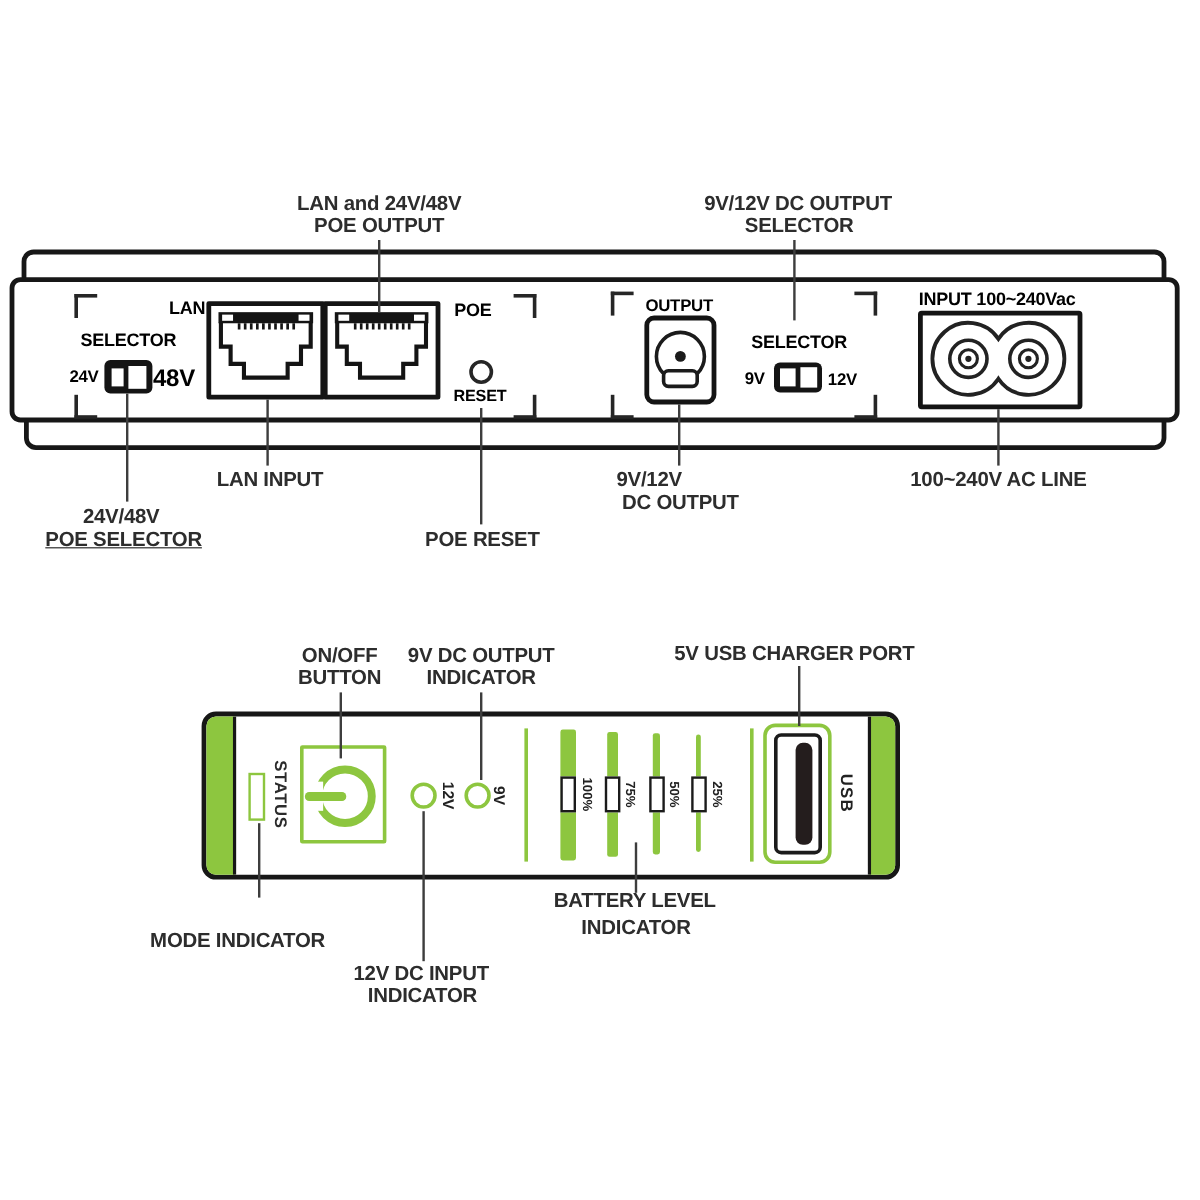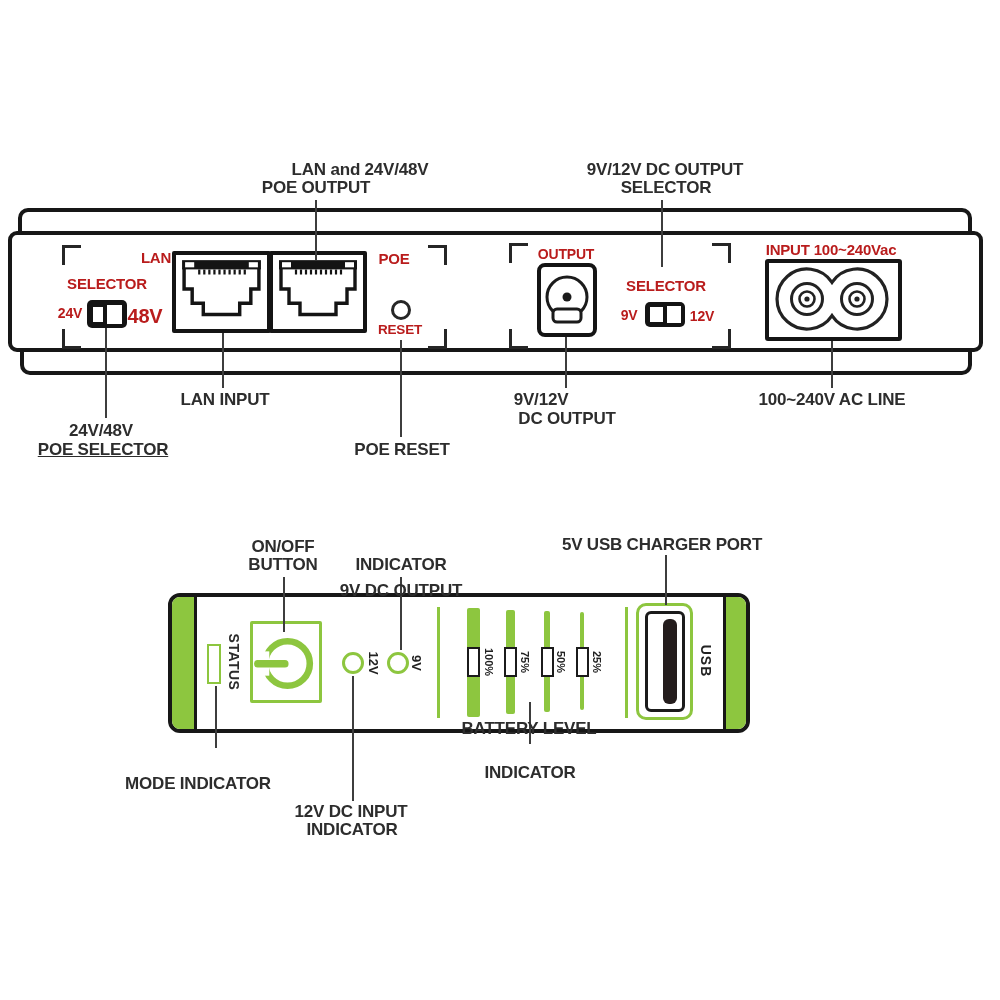--- a/index.html
+++ b/index.html
@@ -3,21 +3,21 @@
 <meta charset="utf-8">
 <style>
   html,body{margin:0;padding:0;background:#ffffff;}
   .stage{position:relative;width:1000px;height:1000px;background:#fff;overflow:hidden;
          font-family:"Liberation Sans",sans-serif;}
   .abs{position:absolute;box-sizing:border-box;}
   
   .cl{position:absolute;font-weight:700;font-size:17px;line-height:18px;color:#2d2d2d;
       white-space:nowrap;transform:translateX(-50%);letter-spacing:-0.2px;}
   
-  .ol{position:absolute;font-weight:700;color:#b91c1c;white-space:nowrap;
+  .ol{position:absolute;font-weight:700;color:#000000;white-space:nowrap;
       transform:translateX(-50%);letter-spacing:-0.2px;}
   
   .vt{position:absolute;writing-mode:vertical-rl;text-orientation:mixed;font-weight:700;
       color:#222;white-space:nowrap;transform:translateY(-50%);line-height:1;}
   
   .line{position:absolute;width:2px;background:#3d3d3d;}
   
   .bk{position:absolute;width:16px;height:17px;border:0 solid #262626;}
   .bk.tl{border-left-width:3px;border-top-width:3px;}
   .bk.tr{border-right-width:3px;border-top-width:3px;}
@@ -108,21 +108,21 @@
   </div>
 
   <div class="line" style="left:315px;top:200px;height:60px;"></div>
   <div class="line" style="left:661px;top:200px;height:67px;"></div>
   <div class="line" style="left:105px;top:328px;height:90px;"></div>
   <div class="line" style="left:222px;top:333px;height:55px;"></div>
   <div class="line" style="left:400px;top:340px;height:97px;"></div>
   <div class="line" style="left:565px;top:337px;height:51px;"></div>
   <div class="line" style="left:831px;top:341px;height:47px;"></div>
 
-  <div class="cl" style="left:316px;top:161px;margin-left:44px;">LAN and 24V/48V</div>
+  <div class="cl" style="left:316px;top:161px;">LAN and 24V/48V</div>
   <div class="cl" style="left:316px;top:179px;">POE OUTPUT</div>
   <div class="cl" style="left:665px;top:161px;">9V/12V DC OUTPUT</div>
   <div class="cl" style="left:666px;top:179px;">SELECTOR</div>
   <div class="cl" style="left:225px;top:391px;">LAN INPUT</div>
   <div class="cl" style="left:101px;top:422px;">24V/48V</div>
   <div class="cl" style="left:103px;top:441px;text-decoration:underline;">POE SELECTOR</div>
   <div class="cl" style="left:402px;top:441px;">POE RESET</div>
   <div class="cl" style="left:541px;top:391px;">9V/12V</div>
   <div class="cl" style="left:567px;top:410px;">DC OUTPUT</div>
   <div class="cl" style="left:832px;top:391px;">100~240V AC LINE</div>
@@ -172,22 +172,22 @@
 
   <div class="line" style="left:283px;top:577px;height:55px;"></div>
   <div class="line" style="left:400px;top:577px;height:73px;"></div>
   <div class="line" style="left:665px;top:555px;height:50px;"></div>
   <div class="line" style="left:215px;top:686px;height:62px;"></div>
   <div class="line" style="left:352px;top:676px;height:125px;"></div>
   <div class="line" style="left:529px;top:702px;height:42px;"></div>
 
   <div class="cl" style="left:283px;top:538px;">ON/OFF</div>
   <div class="cl" style="left:283px;top:556px;text-align:center;">BUTTON</div>
-  <div class="cl" style="left:401px;top:538px;margin-top:44px;">9V DC OUTPUT</div>
+  <div class="cl" style="left:401px;top:538px;">9V DC OUTPUT</div>
   <div class="cl" style="left:401px;top:556px;">INDICATOR</div>
   <div class="cl" style="left:662px;top:536px;">5V USB CHARGER PORT</div>
   <div class="cl" style="left:198px;top:775px;">MODE INDICATOR</div>
   <div class="cl" style="left:351px;top:803px;">12V DC INPUT</div>
   <div class="cl" style="left:352px;top:821px;">INDICATOR</div>
-  <div class="cl" style="left:529px;top:720px;">BATTERY LEVEL</div>
+  <div class="cl" style="left:529px;top:742px;">BATTERY LEVEL</div>
   <div class="cl" style="left:530px;top:764px;">INDICATOR</div>
 
 </div>
 
 </body></html>

